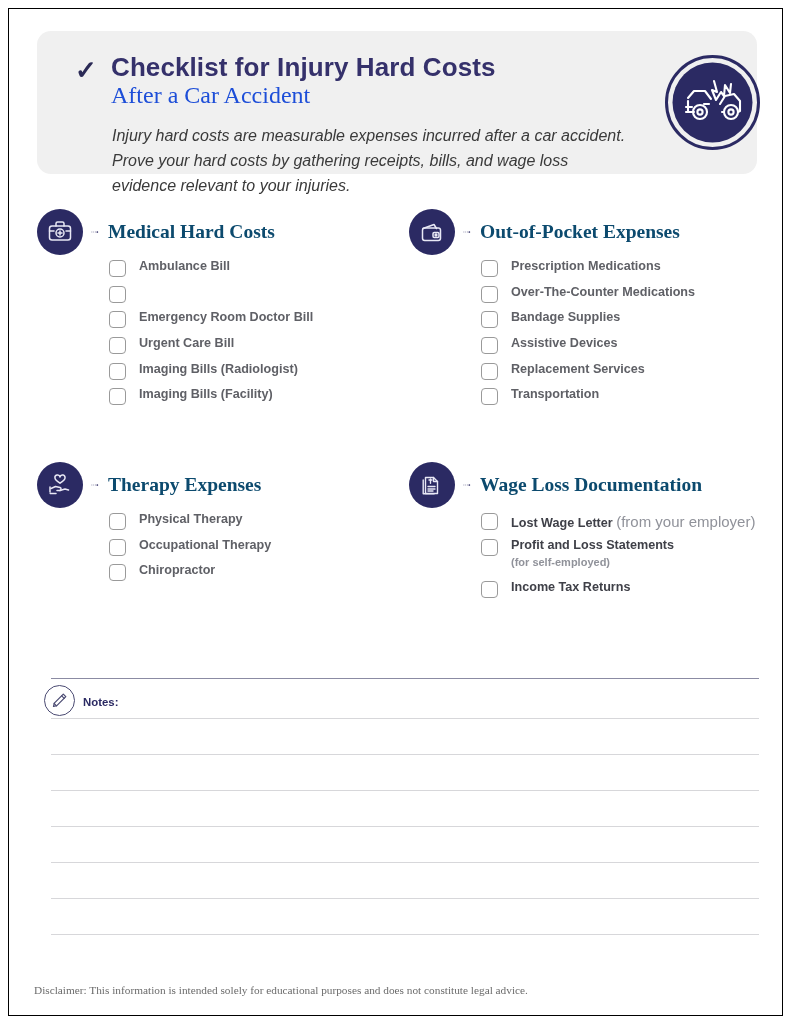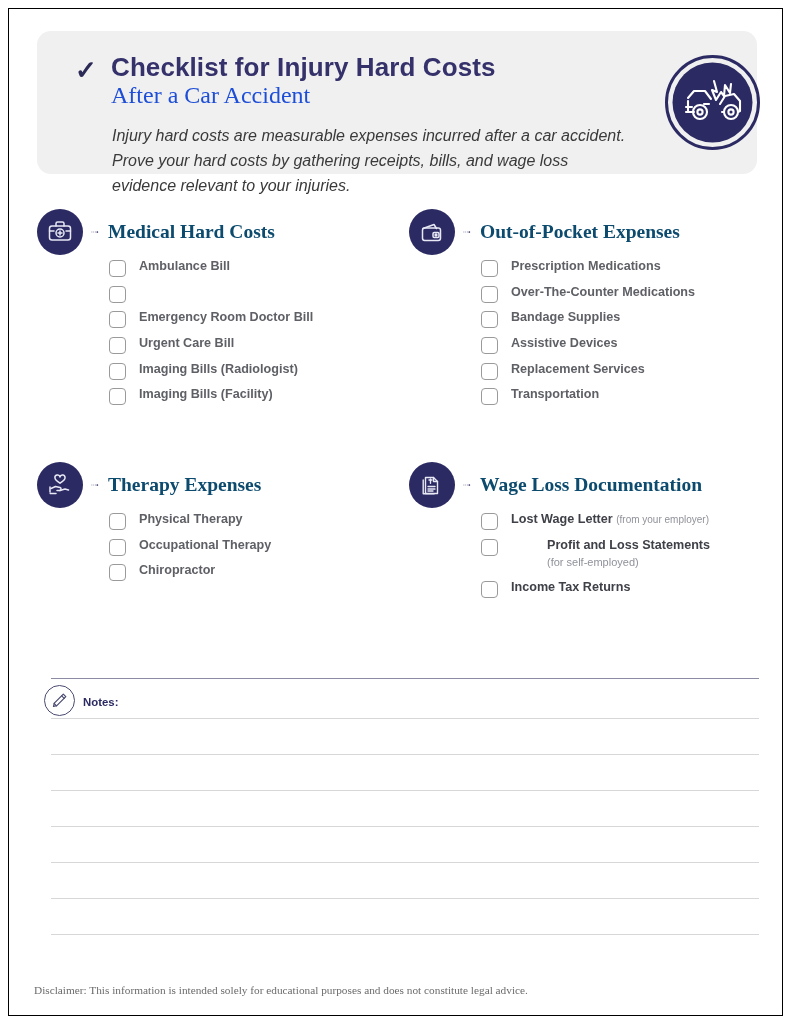--- a/index.html
+++ b/index.html
@@ -95,46 +95,46 @@
     font-weight: bold;
     color: #0c4a6e;
     white-space: nowrap;
   }
   .items { position: absolute; left: 72px; top: 48px; }
   .item {
     display: flex;
     align-items: flex-start;
     height: 25.7px;
   }
-  .item.tall { height: 42px; gap: 36px; }
+  .item.tall { height: 42px; }
   .cbox {
     width: 17px; height: 17px;
     border: 1.6px solid #9a9a9a;
     border-radius: 4px;
     background: #fff;
     flex: none;
     margin-top: 3px;
   }
   .item-text {
     margin-left: 13px;
     font-size: 12.6px;
     font-weight: bold;
     color: #5f6066;
     line-height: 1.55;
     white-space: nowrap;
   }
   .item-text.dark { color: #3f4048; }
   .item-note {
     font-weight: normal;
     color: #90929a;
-    font-size: 10px;
+    font-size: 15px;
   }
   .item-subnote {
     display: block;
-    font-weight: normal;
+    font-weight: bold;
     color: #90929a;
     font-size: 11px;
     margin-top: -1px;
   }
 
   
   .notes-wrap { position: absolute; }
   .note-line {
     position: absolute;
     height: 1px;

